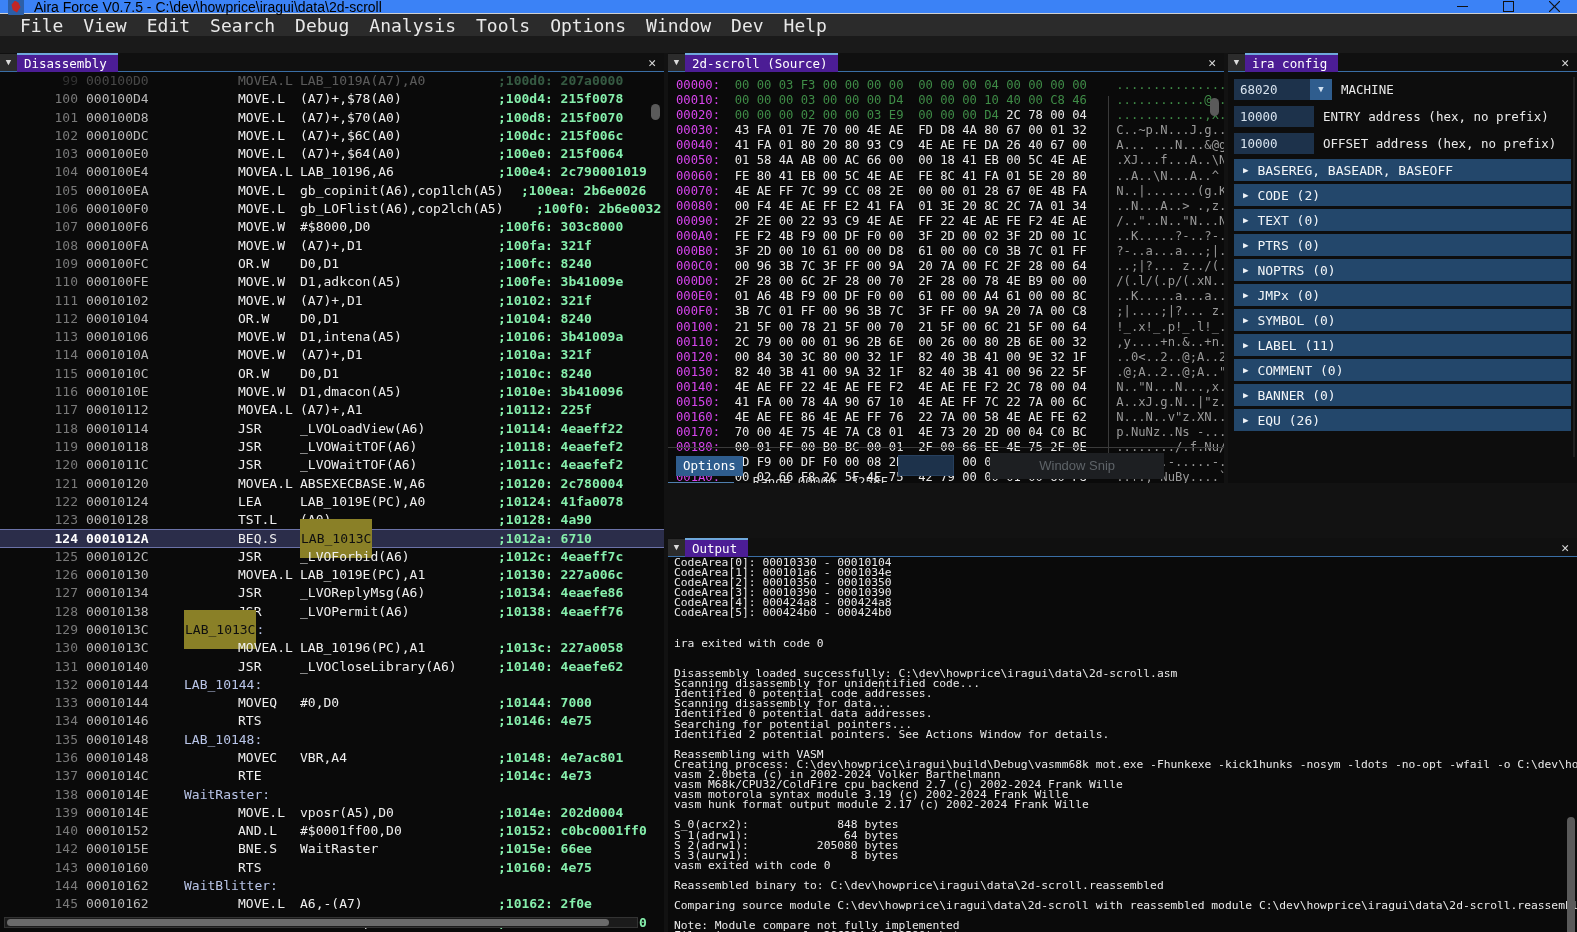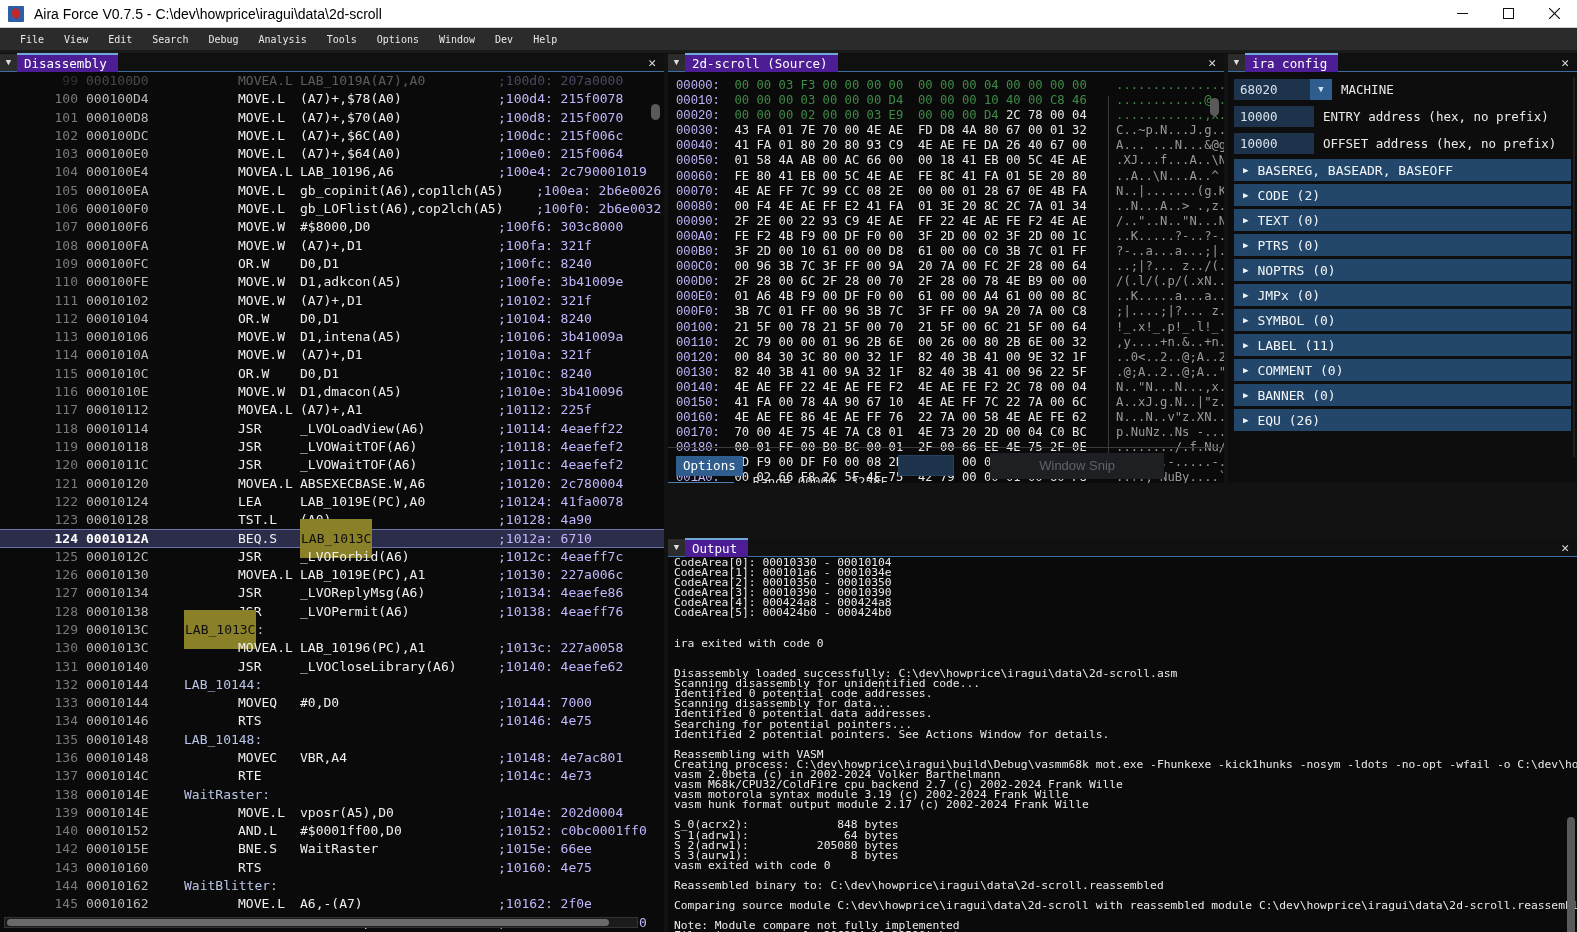--- a/index.html
+++ b/index.html
@@ -5,21 +5,21 @@
   * { box-sizing: border-box; margin: 0; padding: 0; }
   html, body {
     width: 1577px; height: 932px;
     background: #1a1a1a;
     font-family: "DejaVu Sans Mono", monospace;
     overflow: hidden;
   }
 
   
   #titlebar {
-    height: 28px; background: #ffffff;
+    height: 14px; background: #3b82f6;
     display: flex; align-items: center;
     border-bottom: 1px solid #d0d0d0;
   }
   #app-icon {
     width: 16px; height: 16px; margin: 0 10px 0 8px;
     background: #2c5fa8; position: relative; flex: none;
     border-radius: 1px;
   }
   #app-icon::after {
     content: ""; position: absolute; left: 3px; top: 2px;
@@ -38,21 +38,21 @@
   }
   .wc svg { display:block; }
 
   
   #menubar {
     height: 22px; background: #2b2b2b;
     display: flex; align-items: center; padding-left: 10px;
   }
   .menu-item {
     font-family: "DejaVu Sans Mono", monospace;
-    font-size: 10px; color: #e8e8e8;
+    font-size: 18px; color: #e8e8e8;
     padding: 2px 10px; white-space: nowrap;
   }
 
   
   #workspace {
     position: absolute; top: 53px; left: 0;
     width: 1577px; height: 879px; background: #121212;
   }
 
   
@@ -88,21 +88,21 @@
   .drow {
     height: 18.3px; line-height: 18.3px;
     font-size: 13px; white-space: pre;
     position: relative; color: #e6e6e6;
   }
   .drow .c-ln   { position:absolute; left: 38px;  width: 40px; text-align:right; color:#7a7a7a; }
   .drow .c-addr { position:absolute; left: 86px;  color:#b9b9b9; }
   .drow .c-lbl  { position:absolute; left: 184px; color:#b9c5e8; }
   .drow .c-mn   { position:absolute; left: 238px; color:#efefef; }
   .drow .c-op   { position:absolute; left: 300px; color:#efefef; }
-  .drow .c-cmt  { position:absolute; left: 498px; color:#c4b5fd; }
+  .drow .c-cmt  { position:absolute; left: 498px; color:#86efac;font-weight:bold; }
   .drow.sel {
     background:#2b2d4a;
     border-top:1px solid #6b72a8; border-bottom:1px solid #6b72a8;
     height: 18.3px;
   }
   .drow.sel .c-ln, .drow.sel .c-addr { color:#ffffff; font-weight:bold; }
   .hl-lab { background:#8a8027; color:#0f0f0f; padding:12px 1px; }
   .faded { opacity: .35; }
   #disasm-vscroll {
     position:absolute; right:4px; top:6px; width:9px; height:820px;
@@ -118,21 +118,21 @@
   #disasm-hthumb {
     position:absolute; left:2px; top:1px; height:7px; width:602px;
     background:#6a6a6a; border-radius:4px;
   }
 
   
   #hexpanel { left: 668px; top: 0; width: 556px; height: 430px; }
   #hexpanel .panel-body { background: #0a0a0a; }
   .hexrows { padding: 6px 0 0 8px; }
   .hrow { height: 15.1px; line-height: 15.1px; font-size: 12.2px; white-space: pre; }
-  .h-off { color:#c4b5fd;font-family:Liberation Mono, monospace; }
+  .h-off { color:#d946ef; }
   .h-bytes { color:#e9e9e9; }
   .h-bytes.green { color:#3f8c47; }
   .h-asc { color:#9a9a9a; }
   .h-asc.green { color:#3f8c47; }
   #hex-sep { position:absolute; left:440px; top:24px; width:1px; height:383px; background:#3a3a3a; }
   #hex-vscroll { position:absolute; right:5px; top:24px; width:9px; height:380px; }
   #hex-vthumb { position:absolute; top:2px; left:0; width:9px; height:18px; background:#5a5a5a; border-radius:5px; }
   #hex-optbar {
     position:absolute; left:0; right:0; bottom:0; height:36px;
     border-top:1px solid #3b3b3b; display:flex; align-items:center; padding-left:8px;
@@ -236,21 +236,21 @@
       <div class="panel-x">✕</div>
     </div>
     <div class="panel-body">
       <div class="dz-rows" id="disasm-rows">
           <div class="drow faded"><span class="c-ln">99</span><span class="c-addr">000100D0</span><span class="c-mn">MOVEA.L</span><span class="c-op">LAB_1019A(A7),A0</span><span class="c-cmt">;100d0: 207a0000</span></div>
           <div class="drow"><span class="c-ln">100</span><span class="c-addr">000100D4</span><span class="c-mn">MOVE.L</span><span class="c-op">(A7)+,$78(A0)</span><span class="c-cmt">;100d4: 215f0078</span></div>
           <div class="drow"><span class="c-ln">101</span><span class="c-addr">000100D8</span><span class="c-mn">MOVE.L</span><span class="c-op">(A7)+,$70(A0)</span><span class="c-cmt">;100d8: 215f0070</span></div>
           <div class="drow"><span class="c-ln">102</span><span class="c-addr">000100DC</span><span class="c-mn">MOVE.L</span><span class="c-op">(A7)+,$6C(A0)</span><span class="c-cmt">;100dc: 215f006c</span></div>
           <div class="drow"><span class="c-ln">103</span><span class="c-addr">000100E0</span><span class="c-mn">MOVE.L</span><span class="c-op">(A7)+,$64(A0)</span><span class="c-cmt">;100e0: 215f0064</span></div>
           <div class="drow"><span class="c-ln">104</span><span class="c-addr">000100E4</span><span class="c-mn">MOVEA.L</span><span class="c-op">LAB_10196,A6</span><span class="c-cmt">;100e4: 2c790001019</span></div>
-          <div class="drow"><span class="c-ln">105</span><span class="c-addr">000100EA</span><span class="c-mn">MOVE.L</span><span class="c-op">gb_copinit(A6),cop1lch(A5)</span><span class="c-cmt" style="left: 536px;">;100ea: 2b6e0026</span></div>
+          <div class="drow"><span class="c-ln">105</span><span class="c-addr">000100EA</span><span class="c-mn">MOVE.L</span><span class="c-op">gb_copinit(A6),cop1lch(A5)</span><span class="c-cmt" style="left: 521px;">;100ea: 2b6e0026</span></div>
           <div class="drow"><span class="c-ln">106</span><span class="c-addr">000100F0</span><span class="c-mn">MOVE.L</span><span class="c-op">gb_LOFlist(A6),cop2lch(A5)</span><span class="c-cmt" style="left: 536px;">;100f0: 2b6e0032</span></div>
           <div class="drow"><span class="c-ln">107</span><span class="c-addr">000100F6</span><span class="c-mn">MOVE.W</span><span class="c-op">#$8000,D0</span><span class="c-cmt">;100f6: 303c8000</span></div>
           <div class="drow"><span class="c-ln">108</span><span class="c-addr">000100FA</span><span class="c-mn">MOVE.W</span><span class="c-op">(A7)+,D1</span><span class="c-cmt">;100fa: 321f</span></div>
           <div class="drow"><span class="c-ln">109</span><span class="c-addr">000100FC</span><span class="c-mn">OR.W</span><span class="c-op">D0,D1</span><span class="c-cmt">;100fc: 8240</span></div>
           <div class="drow"><span class="c-ln">110</span><span class="c-addr">000100FE</span><span class="c-mn">MOVE.W</span><span class="c-op">D1,adkcon(A5)</span><span class="c-cmt">;100fe: 3b41009e</span></div>
           <div class="drow"><span class="c-ln">111</span><span class="c-addr">00010102</span><span class="c-mn">MOVE.W</span><span class="c-op">(A7)+,D1</span><span class="c-cmt">;10102: 321f</span></div>
           <div class="drow"><span class="c-ln">112</span><span class="c-addr">00010104</span><span class="c-mn">OR.W</span><span class="c-op">D0,D1</span><span class="c-cmt">;10104: 8240</span></div>
           <div class="drow"><span class="c-ln">113</span><span class="c-addr">00010106</span><span class="c-mn">MOVE.W</span><span class="c-op">D1,intena(A5)</span><span class="c-cmt">;10106: 3b41009a</span></div>
           <div class="drow"><span class="c-ln">114</span><span class="c-addr">0001010A</span><span class="c-mn">MOVE.W</span><span class="c-op">(A7)+,D1</span><span class="c-cmt">;1010a: 321f</span></div>
           <div class="drow"><span class="c-ln">115</span><span class="c-addr">0001010C</span><span class="c-mn">OR.W</span><span class="c-op">D0,D1</span><span class="c-cmt">;1010c: 8240</span></div>

